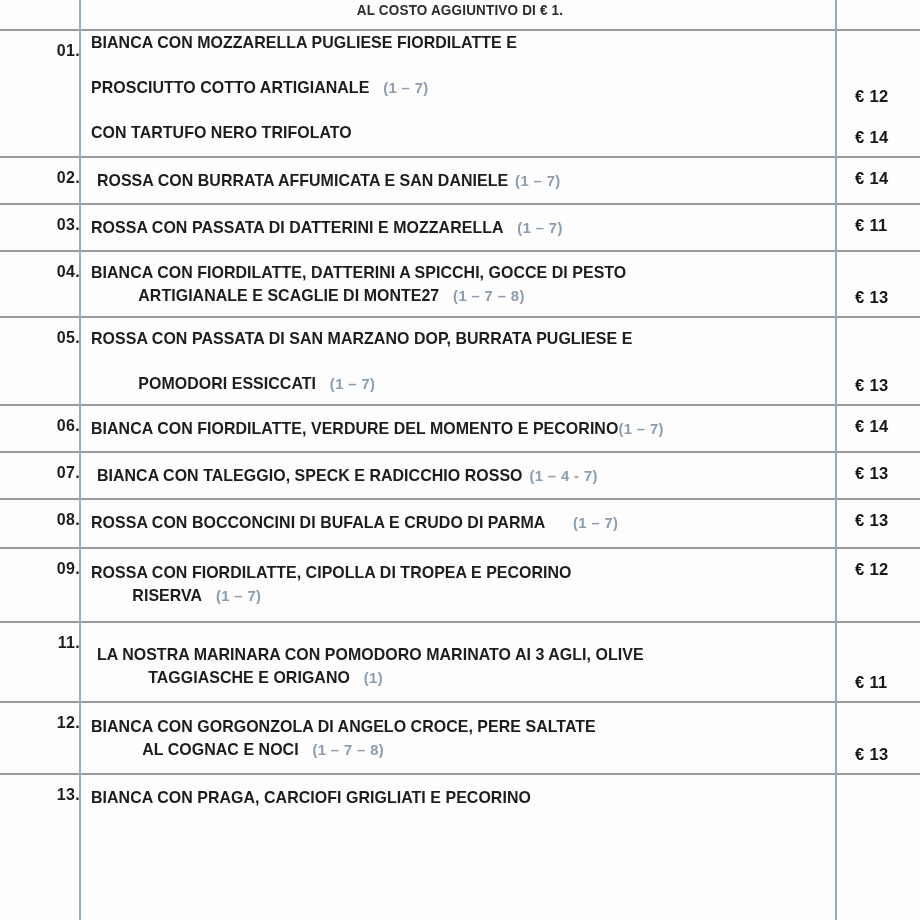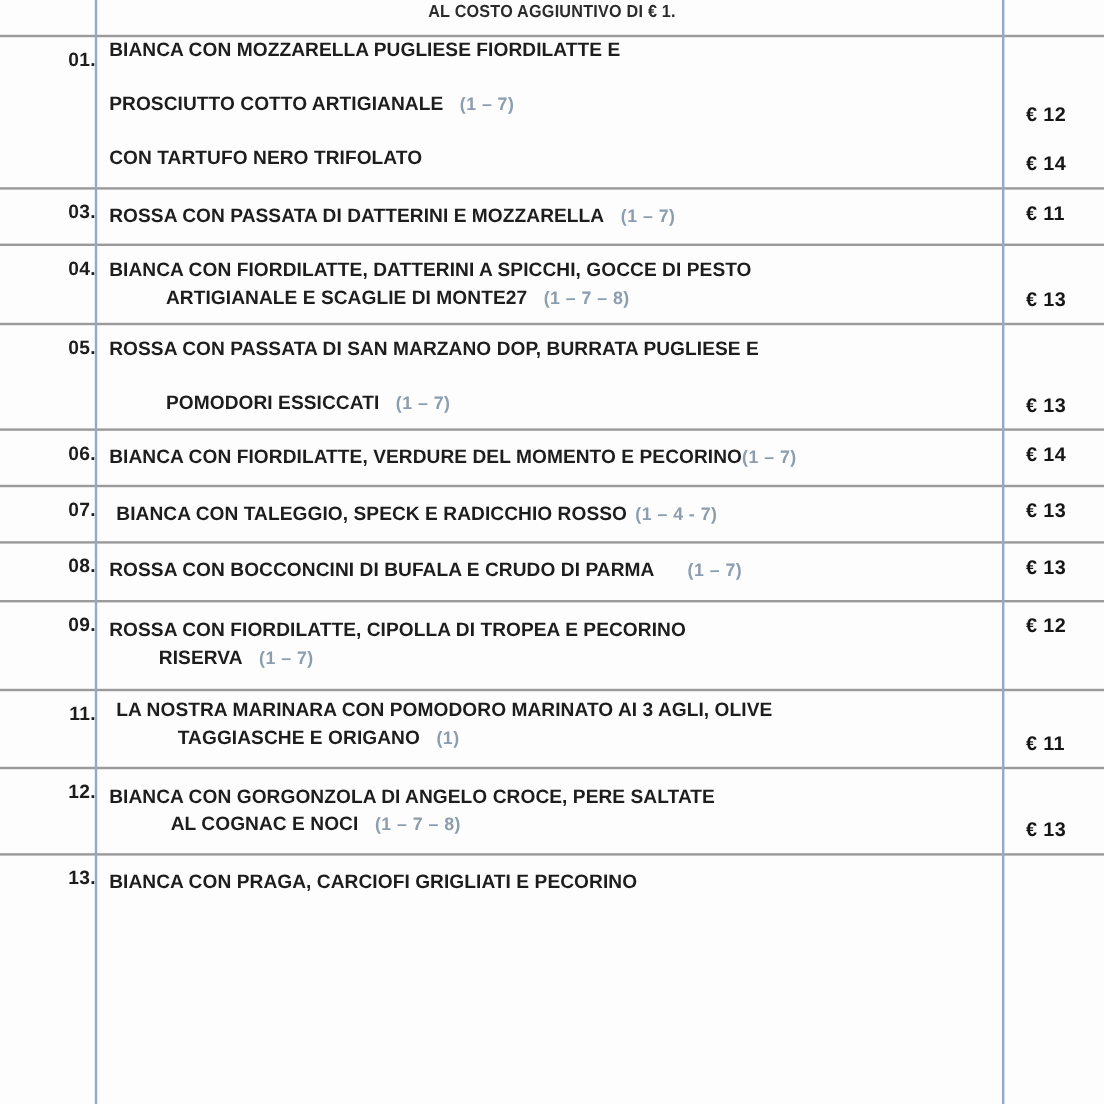--- a/index.html
+++ b/index.html
@@ -121,21 +121,21 @@
   
   .r01 .cell-desc { padding-top: 0; padding-bottom: 12px; }
   .r01 .desc-line + .desc-line { margin-top: 22px; }
 
   .r02 .cell-desc, .r03 .cell-desc,
   .r06 .cell-desc, .r07 .cell-desc, .r08 .cell-desc { padding-top: 11px; padding-bottom: 11px; }
 
   .r08 .cell-desc { padding-bottom: 13px; }
 
   .r09 .cell-desc { padding-top: 12px; padding-bottom: 14px; }
-  .r11 .cell-desc { padding-top: 5px; padding-bottom: 12px; margin-left: 28px; }
+  .r11 .cell-desc { padding-top: 20px; padding-bottom: 12px; margin-left: 28px; }
   .r12 .cell-desc { padding-top: 12px; padding-bottom: 12px; }
 
   .r13 .cell-desc { padding-top: 11px; padding-bottom: 0; }
 
   .pad-extra { padding-left: 6px; }
 </style>
 </head>
 <body>
 
 <div id="menu-page">
@@ -158,20 +158,29 @@
           <div class="desc-line"><span>CON TARTUFO NERO TRIFOLATO</span></div>
         </td>
         <td class="cell-price">
           <div style="height:38px"></div>
           <div>€ 12</div>
           <div style="height:22px"></div>
           <div>€ 14</div>
         </td>
       </tr>
 
+      <tr class="menu-row r02">
+        <td class="cell-num">02.</td>
+        <td class="cell-desc">
+          <div class="desc-line pad-extra"><span>ROSSA CON BURRATA AFFUMICATA E SAN DANIELE</span><span class="allergens gap-normal">(1 – 7)</span></div>
+        </td>
+        <td class="cell-price top-align">
+          <div>€ 14</div>
+        </td>
+      </tr>
 
       <tr class="menu-row r03">
         <td class="cell-num">03.</td>
         <td class="cell-desc">
           <div class="desc-line"><span>ROSSA CON PASSATA DI DATTERINI E MOZZARELLA</span><span class="allergens gap-wide">(1 – 7)</span></div>
         </td>
         <td class="cell-price top-align">
           <div>€ 11</div>
         </td>
       </tr>

